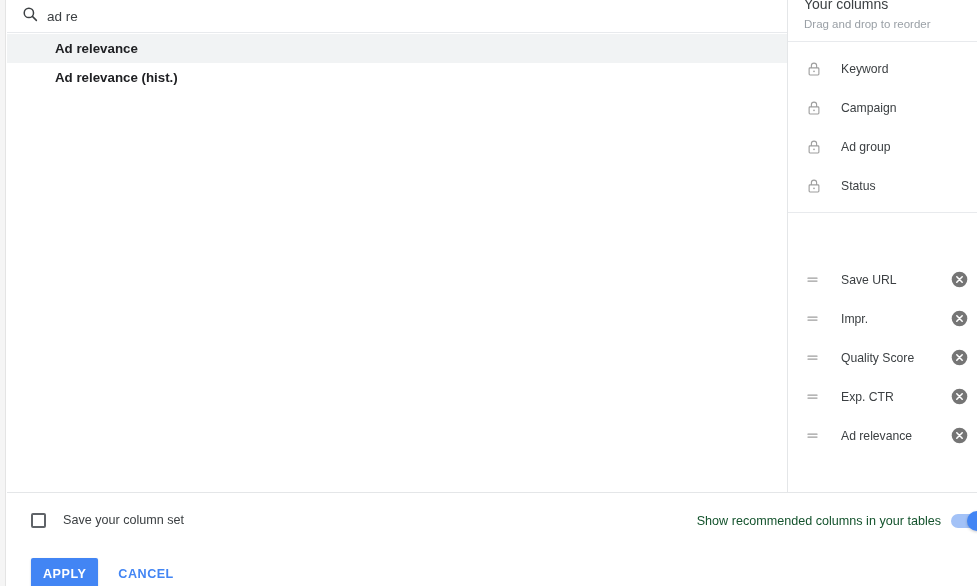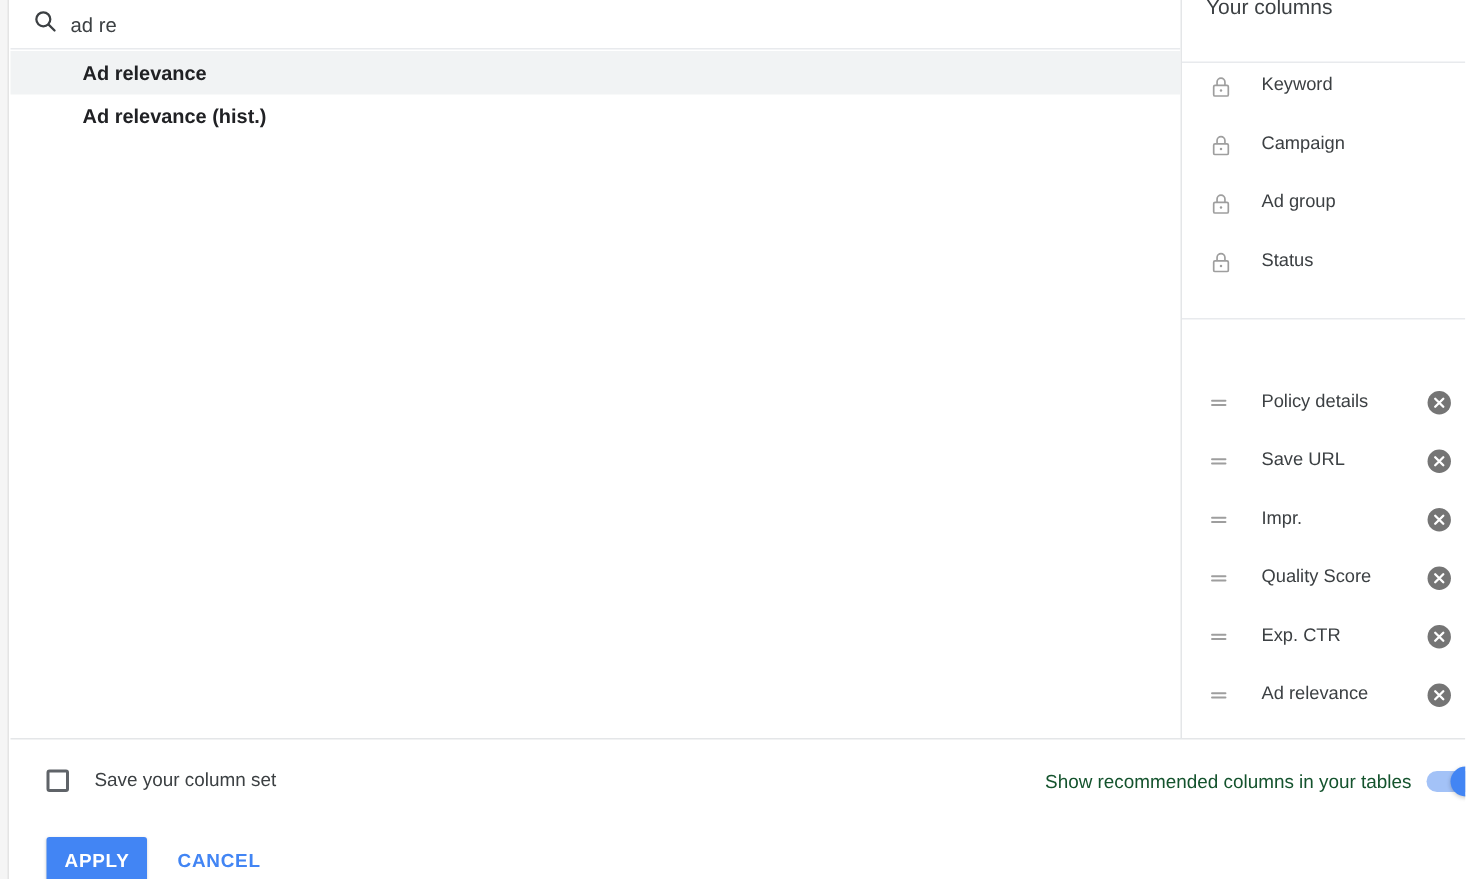--- a/index.html
+++ b/index.html
@@ -164,20 +164,21 @@
     padding: 6px 0 0 0;
     box-sizing: border-box;
     overflow: hidden;
     height: 238px;
   }
 
   .col-row {
     position: relative;
     height: 39px;
     display: flex;
+    align-items: center;
   }
 
   .col-icon {
     width: 18px;
     height: 18px;
     margin-left: 17px;
     flex: 0 0 auto;
     color: #9e9e9e;
   }
   .col-icon svg { display: block; }
@@ -342,20 +343,21 @@
           <span class="match">Ad re</span><span class="rest">levance (hist.)</span>
         </div>
       </div>
 
     </div>
 
     <div class="columns-pane">
 
       <div class="columns-header">
         <p class="columns-title">Your columns</p>
+        <p class="columns-subtitle">Drag and drop to reorder</p>
       </div>
 
       <div class="locked-group">
 
         <div class="col-row">
           <span class="col-icon">
             <svg viewBox="0 0 24 24" width="18" height="18" fill="none" stroke="currentColor" stroke-width="1.5">
               <rect x="5.5" y="10.5" width="13" height="9.5" rx="1.2"></rect>
               <path d="M8.5 10.5V7.6a3.5 3.5 0 0 1 7 0v2.9"></path>
               <circle cx="12" cy="15.2" r="1.1" fill="currentColor" stroke="none"></circle>
@@ -395,35 +397,20 @@
             </svg>
           </span>
           <span class="col-label">Status</span>
         </div>
 
 
       </div>
 
       <div class="draggable-group">
 
-        <div class="col-row">
-          <span class="drag-handle">
-            <svg viewBox="0 0 24 24" width="18" height="18" stroke="currentColor" stroke-width="1.7" stroke-linecap="round">
-              <line x1="4" y1="9.6" x2="16" y2="9.6"></line>
-              <line x1="4" y1="13.4" x2="16" y2="13.4"></line>
-            </svg>
-          </span>
-          <span class="col-label">Policy details</span>
-          <span class="remove-btn">
-            <svg viewBox="0 0 24 24" width="17" height="17">
-              <circle cx="12" cy="12" r="11" fill="currentColor"></circle>
-              <path d="M8.2 8.2 L15.8 15.8 M15.8 8.2 L8.2 15.8" stroke="#ffffff" stroke-width="2.2" stroke-linecap="round" fill="none"></path>
-            </svg>
-          </span>
-        </div>
 
         <div class="col-row">
           <span class="drag-handle">
             <svg viewBox="0 0 24 24" width="18" height="18" stroke="currentColor" stroke-width="1.7" stroke-linecap="round">
               <line x1="4" y1="9.6" x2="16" y2="9.6"></line>
               <line x1="4" y1="13.4" x2="16" y2="13.4"></line>
             </svg>
           </span>
           <span class="col-label">Save URL</span>
           <span class="remove-btn">

